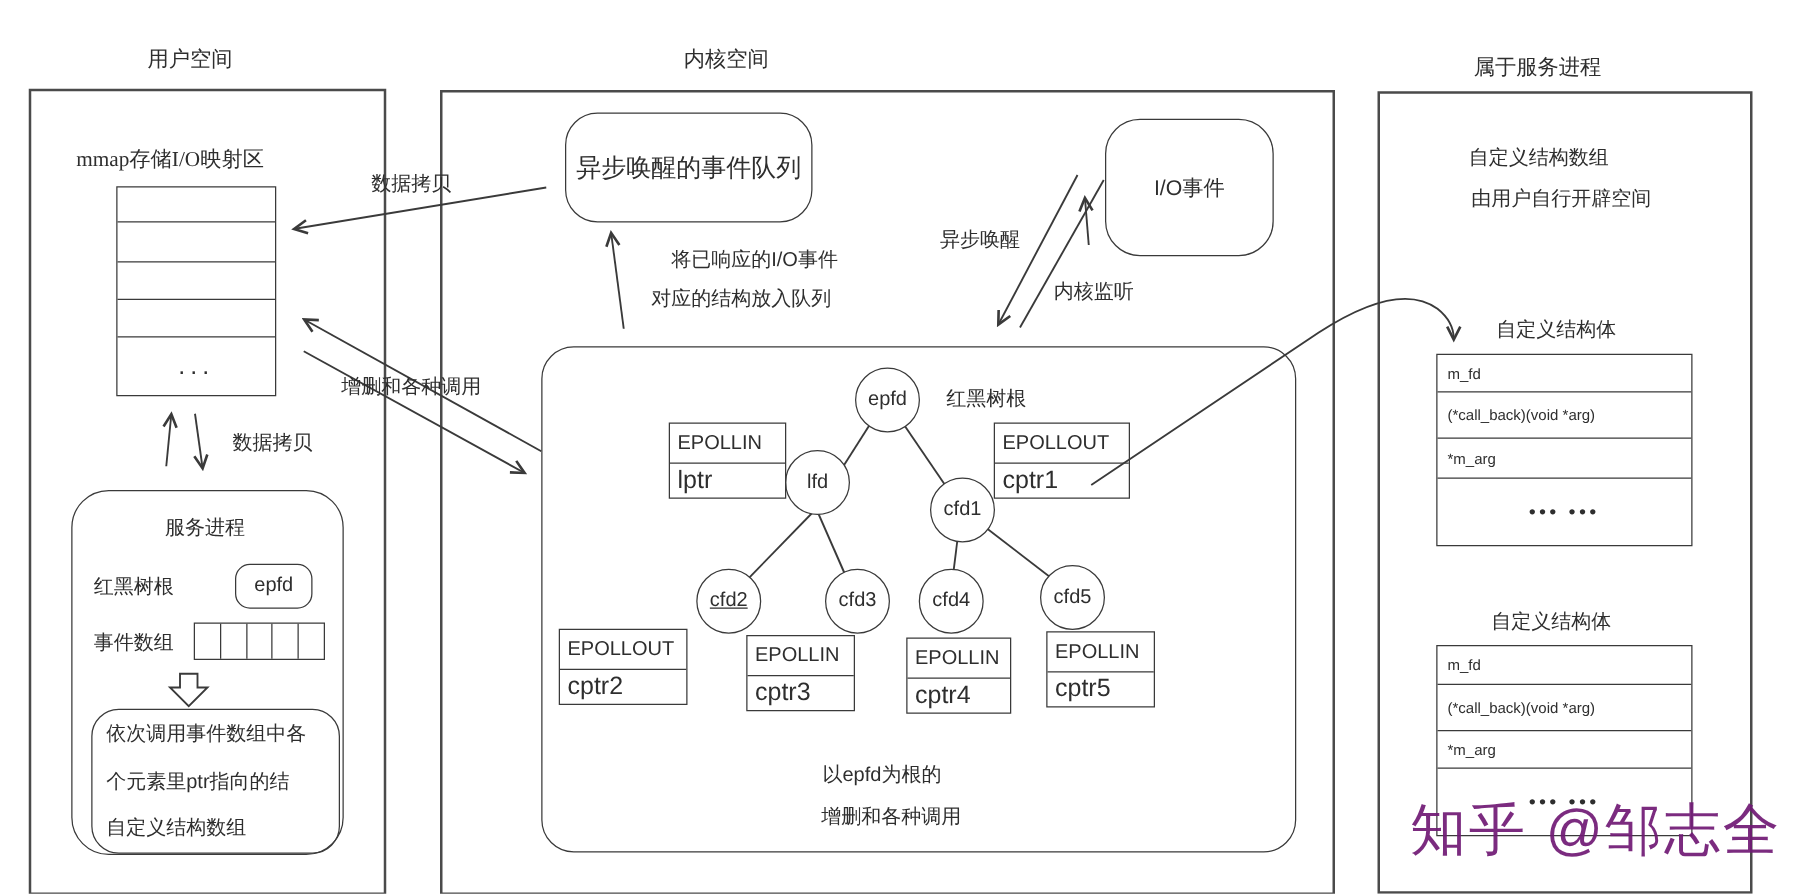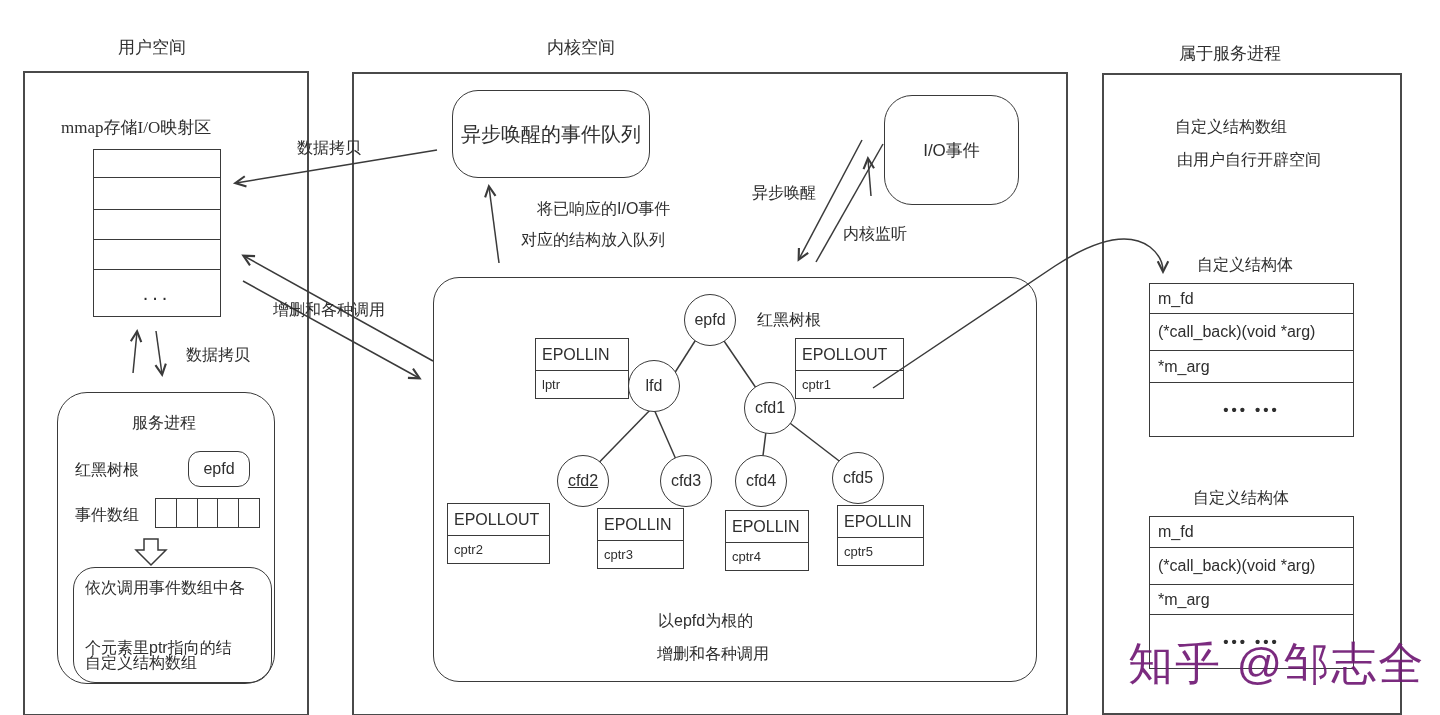--- a/index.html
+++ b/index.html
@@ -9,29 +9,29 @@
   .rbox{position:absolute;border:1.6px solid #3a3a3a;background:transparent;z-index:2;
         display:flex;align-items:center;justify-content:center;}
   .lbl{position:absolute;z-index:3;font-size:16px;white-space:nowrap;line-height:1.2;}
   .title{font-size:17px;}
   svg.overlay{position:absolute;left:0;top:0;z-index:1;}
   .node{position:absolute;width:50px;height:50px;border:1.6px solid #3a3a3a;border-radius:50%;
         background:#fff;display:flex;align-items:center;justify-content:center;
         font-size:16px;z-index:2;}
   .attr{position:absolute;border:1.6px solid #3a3a3a;z-index:2;font-size:15px;}
   .attr .t{border-bottom:1.6px solid #3a3a3a;height:31px;display:flex;align-items:center;padding-left:6px;font-size:16px;}
-  .attr .v{height:27px;display:flex;align-items:center;padding-left:6px;font-size:13px;}
+  .attr .v{height:27px;display:flex;align-items:center;padding-left:6px;font-size:20px;}
   .mmap{position:absolute;border:1.5px solid #3a3a3a;z-index:2;}
   .mmap .r{border-bottom:1.5px solid #3a3a3a;display:flex;align-items:center;justify-content:center;font-size:15px;}
   .mmap .r:last-child{border-bottom:none;}
   .cells{position:absolute;border:1.5px solid #3a3a3a;display:flex;z-index:2;}
   .cells .c{flex:1;border-right:1.5px solid #3a3a3a;}
   .cells .c:last-child{border-right:none;}
   .stbl{position:absolute;border:1.6px solid #3a3a3a;z-index:2;}
-  .stbl .sr{border-bottom:1.6px solid #3a3a3a;display:flex;align-items:center;padding-left:8px;font-size:16px;}
+  .stbl .sr{border-bottom:1.6px solid #3a3a3a;display:flex;align-items:center;padding-left:8px;font-size:12px;}
   .stbl .sr:last-child{border-bottom:none;justify-content:center;padding-left:0;
         font-size:15px;letter-spacing:3px;font-weight:bold;}
   .watermark{position:absolute;z-index:10;font-size:45px;font-weight:normal;color:#701a75;
         opacity:0.92;letter-spacing:2px;white-space:nowrap;}
 </style>
 </head>
 <body>
 
 <div class="panel" style="left:23px;top:71px;width:282px;height:641px;"></div>
 <div class="panel" style="left:352px;top:72px;width:712px;height:640px;"></div>
@@ -99,21 +99,21 @@
 <div class="lbl" style="left:75px;top:505px;">事件数组</div>
 <div class="cells" style="left:155px;top:498px;width:103px;height:28px;">
   <div class="c"></div>
   <div class="c"></div>
   <div class="c"></div>
   <div class="c"></div>
   <div class="c"></div>
 </div>
 <div class="rbox" style="left:73px;top:567px;width:197px;height:114px;border-radius:22px;"></div>
 <div class="lbl" style="left:85px;top:578px;">依次调用事件数组中各</div>
-<div class="lbl" style="left:85px;top:616px;margin-top:22px;">个元素里ptr指向的结</div>
+<div class="lbl" style="left:85px;top:616px;">个元素里ptr指向的结</div>
 <div class="lbl" style="left:85px;top:653px;">自定义结构数组</div>
 
 <div class="rbox" style="left:452px;top:90px;width:196px;height:86px;border-radius:26px;font-size:20px;">
   <span>异步唤醒的事件队列</span>
 </div>
 <div class="lbl" style="left:521px;top:199px;margin-left:16px;">将已响应的I/O事件</div>
 <div class="lbl" style="left:521px;top:230px;">对应的结构放入队列</div>
 
 <div class="rbox" style="left:884px;top:95px;width:133px;height:108px;border-radius:28px;font-size:17px;">
   <span>I/O事件</span>

